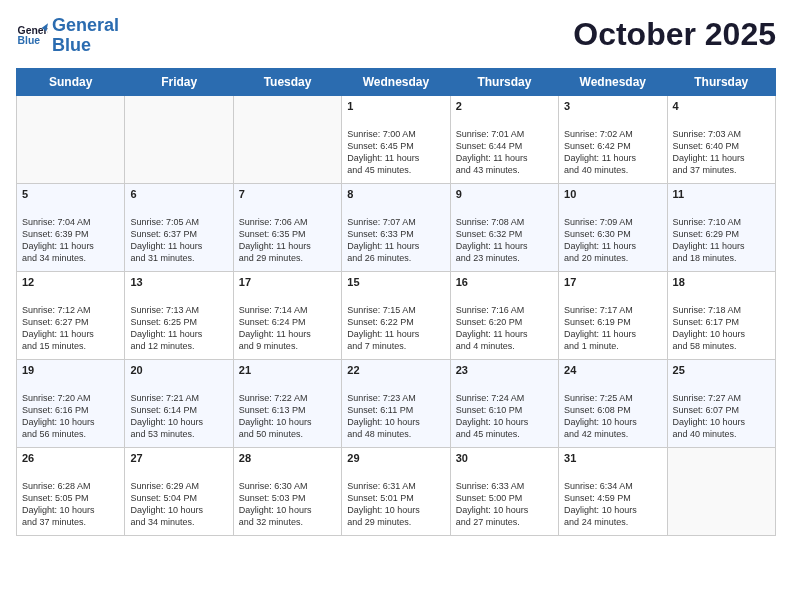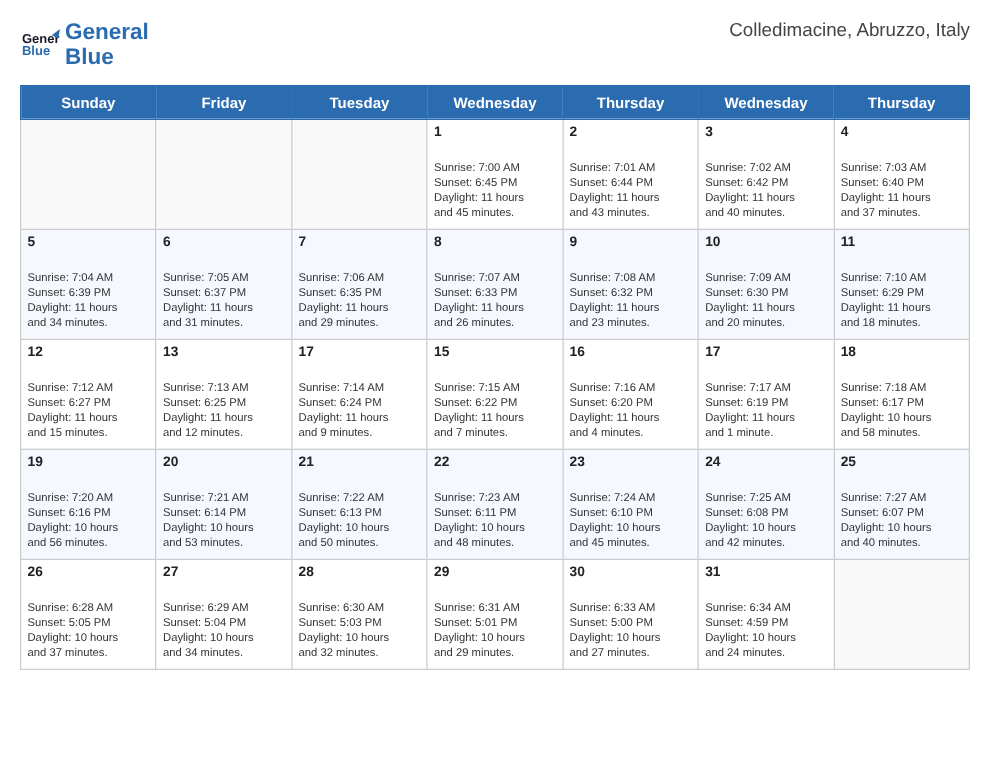--- a/index.html
+++ b/index.html
@@ -104,21 +104,21 @@
       <text x="2" y="30" font-size="13" font-weight="bold" fill="#2b6cb0" font-family="Arial">Blue</text>
       <polygon points="32,10 40,4 38,14" fill="#2b6cb0"></polygon>
     </svg>
     <div>
       <div class="logo-text">
         <span>General</span><br><span style="color:#2b6cb0">Blue</span>
       </div>
     </div>
   </div>
   <div class="title-block">
-    <div class="location-title">Colledimacine, Abruzzo, Italy</div>
+    <div class="month-title">October 2025</div>
   </div>
 </div>
 
 <table>
   <thead>
     <tr>
     <th>Sunday</th>
         <th>Friday</th>
         <th>Tuesday</th>
         <th>Wednesday</th>

